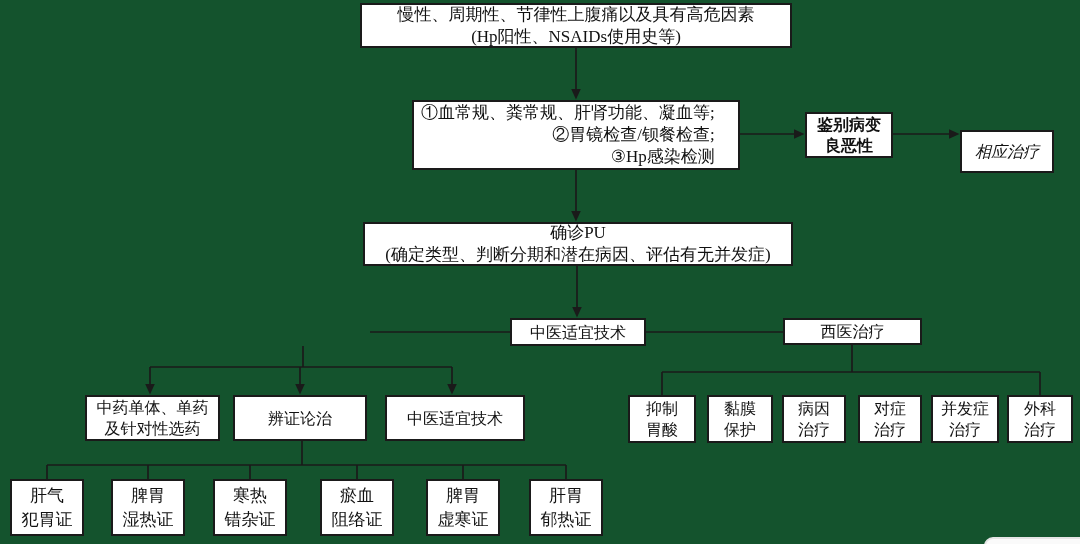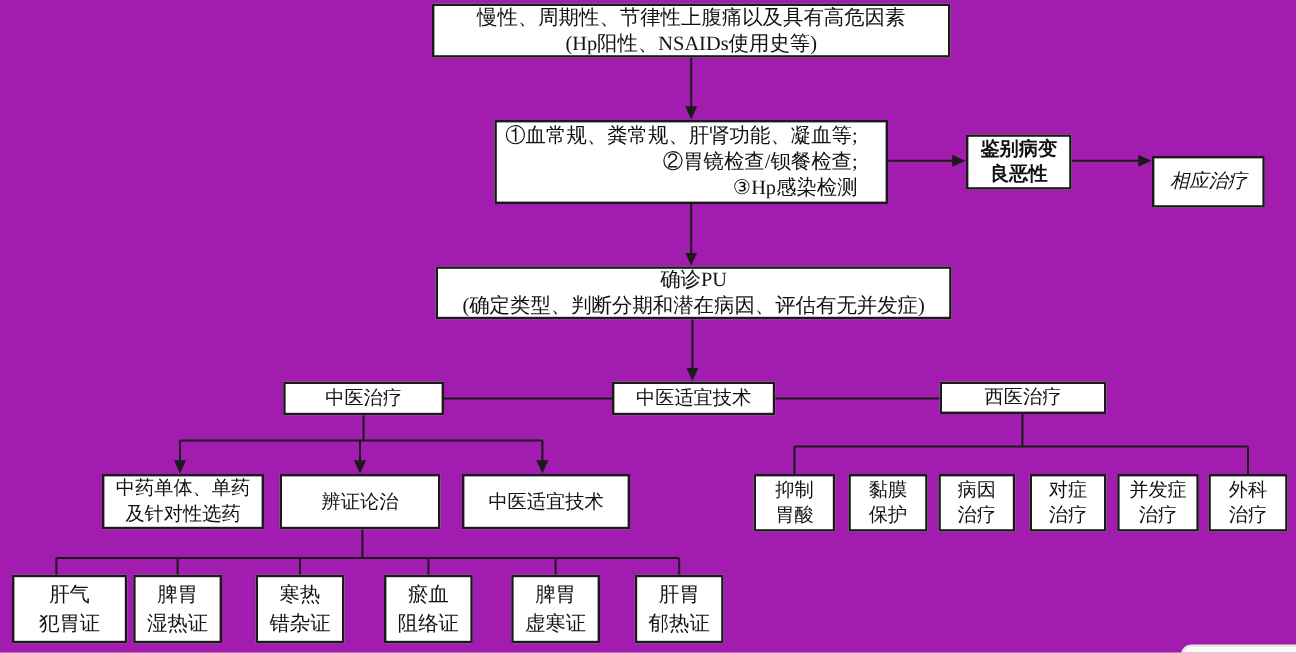--- a/index.html
+++ b/index.html
@@ -1,17 +1,17 @@
 <!DOCTYPE html>
 <html><head>
 <meta charset="utf-8">
 <style>
   html,body { margin:0; padding:0; background:#ffffff; }
   .canvas {
-    position:relative; width:1080px; height:544px; background:#a21caf;
+    position:relative; width:1080px; height:544px; background:#14532d;
     font-family:"Liberation Serif","DejaVu Serif",serif; color:#111;
     overflow:hidden;
   }
   .lines { position:absolute; left:0; top:0; width:1080px; height:544px; }
   .node {
     position:absolute; box-sizing:border-box;
     border:2px solid #1a1a1a; background:#ffffff;
     display:flex; align-items:center; justify-content:center;
     text-align:center; white-space:pre-line;
     font-size:16px; line-height:21px;
@@ -73,21 +73,20 @@
 ③Hp感染检测</div>
 
   <div class="node" style="left:805px; top:112px; width:88px; height:46px;font-weight:bold;">鉴别病变
 良恶性</div>
 
   <div class="node" style="left:960px; top:130px; width:94px; height:43px;font-style:italic;">相应治疗</div>
 
   <div class="node lg" style="left:363px; top:222px; width:430px; height:44px;">确诊PU
 (确定类型、判断分期和潜在病因、评估有无并发症)</div>
 
-  <div class="node" style="left:236px; top:318px; width:134px; height:28px;">中医治疗</div>
 
   <div class="node" style="left:510px; top:318px; width:136px; height:28px;">中医适宜技术</div>
 
   <div class="node" style="left:783px; top:318px; width:139px; height:27px;">西医治疗</div>
 
   <div class="node" style="left:85px; top:395px; width:135px; height:46px;">中药单体、单药
 及针对性选药</div>
 
   <div class="node" style="left:233px; top:395px; width:134px; height:46px;">辨证论治</div>
 
@@ -104,21 +103,21 @@
 
   <div class="node" style="left:858px; top:395px; width:64px; height:48px;">对症
 治疗</div>
 
   <div class="node" style="left:931px; top:395px; width:68px; height:48px;">并发症
 治疗</div>
 
   <div class="node" style="left:1007px; top:395px; width:66px; height:48px;">外科
 治疗</div>
 
-  <div class="node syn" style="left:10px; top:479px; width:96px; height:57px;">肝气
+  <div class="node syn" style="left:10px; top:479px; width:74px; height:57px;">肝气
 犯胃证</div>
 
   <div class="node syn" style="left:111px; top:479px; width:74px; height:57px;">脾胃
 湿热证</div>
 
   <div class="node syn" style="left:213px; top:479px; width:74px; height:57px;">寒热
 错杂证</div>
 
   <div class="node syn" style="left:320px; top:479px; width:74px; height:57px;">瘀血
 阻络证</div>

